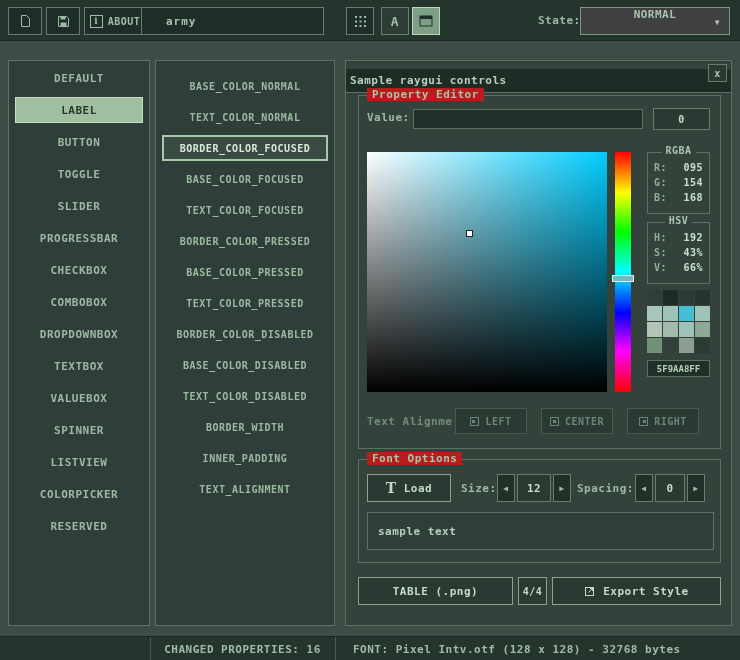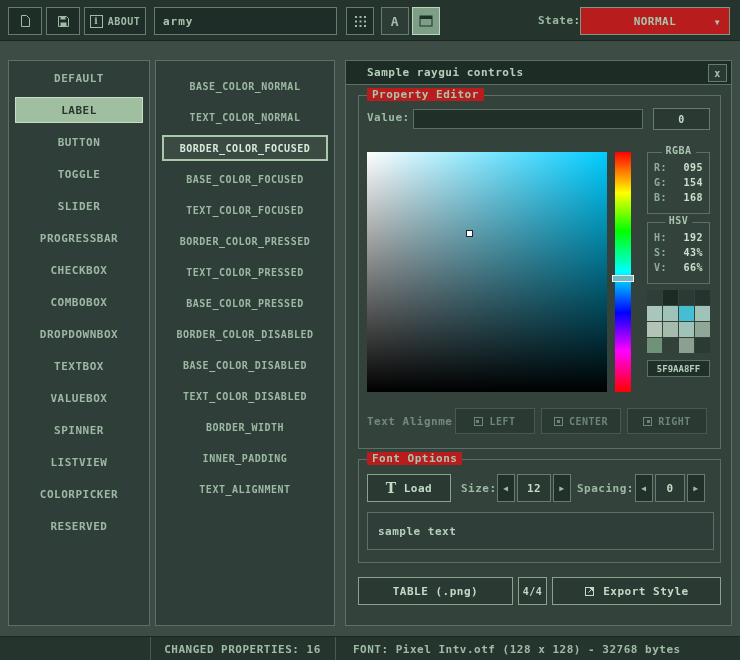--- a/index.html
+++ b/index.html
@@ -6,41 +6,41 @@
   html,body{width:740px;height:660px}
   body{font-family:"DejaVu Sans Mono","Liberation Mono",monospace;font-weight:bold;}
   .app{position:relative;width:740px;height:660px;background:#3d4c45;color:#9cb9a3;font-size:11px;letter-spacing:.5px;overflow:hidden}
 
   
   .toolbar{position:absolute;left:0;top:0;width:740px;height:41px;background:#26342e;border-bottom:1px solid #1a2620}
   .tb-btn{position:absolute;top:7px;height:28px;background:#1f2d28;border:1px solid #667c6e;color:#9fbca6;display:flex;align-items:center;justify-content:center;gap:5px}
   .btn-new{left:8px;width:34px}
   .btn-save{left:46px;width:34px}
   .btn-about{left:84px;width:62px;font-size:10px}
-  .tb-input{position:absolute;left:154px;top:7px;width:183px;height:28px;background:#1f2d28;border:1px solid #667c6e;color:#a9c4ae;font:inherit;letter-spacing:1px;padding:0 8px}
+  .tb-input{position:absolute;left:141px;top:7px;width:183px;height:28px;background:#1f2d28;border:1px solid #667c6e;color:#a9c4ae;font:inherit;letter-spacing:1px;padding:0 24px}
   .btn-grid{left:346px;width:28px}
   .btn-font{left:381px;width:28px;background:#2e3c36;font-size:13px}
   .btn-window{left:412px;width:28px}
   .tb-btn.active{background:#7d9f86;border-color:#b9d6bd;color:#22302a}
   .state-label{position:absolute;left:538px;top:0;height:41px;display:flex;align-items:center;color:#9cb9a3}
-  .state-dropdown{position:absolute;left:580px;top:7px;width:150px;height:28px;background:#b91c1c;border:1px solid #7f9886;color:#a9c4ae;display:flex;align-items:center;justify-content:center}
+  .state-dropdown{position:absolute;left:580px;top:7px;width:150px;height:28px;background:#404040;border:1px solid #7f9886;color:#a9c4ae;display:flex;justify-content:center}
   .dd-arrow{position:absolute;right:9px;font-size:8px;top:10px}
   .info-box{display:inline-flex;width:13px;height:13px;border:1px solid currentColor;align-items:center;justify-content:center;font-size:9px;font-family:"DejaVu Serif",serif}
 
   
   .panel{position:absolute;top:60px;height:566px;background:#2f3e38;border:1px solid #5c7065;display:flex;flex-direction:column;gap:6px;padding:4px 6px}
   .panel-left{left:8px;width:142px}
   .panel-mid{left:155px;width:180px;padding-top:12px;gap:5px;font-size:10px}
   .list-item{flex:0 0 26px;display:flex;align-items:center;justify-content:center;border:1px solid transparent;white-space:nowrap}
   .sel-fill{background:#9fbfa0;border-color:#c6dec6;color:#2a392f}
   .sel-outline{border:2px solid #a8c9aa;background:#3b4b43;color:#d6ead7}
 
   
   .sample-window{position:absolute;left:345px;top:60px;width:387px;height:566px;background:#34423c;border:1px solid #5c7065}
-  .win-titlebar{position:absolute;left:0;top:0;right:0;height:24px;background:#1e2c26;border-bottom:1px solid #5c7065;display:flex;align-items:center;padding:0 21px;color:#b6cfbb}
+  .win-titlebar{position:absolute;left:0;top:8px;right:0;height:24px;background:#1e2c26;border-bottom:1px solid #5c7065;display:flex;align-items:center;padding:0 4px;color:#b6cfbb}
   .close-btn{position:absolute;right:4px;top:3px;width:19px;height:18px;border:1px solid #667c6e;background:#2b3933;color:#a9c4ae;display:flex;align-items:center;justify-content:center;font-size:10px}
 
   .group{position:absolute;border:1px solid #5c7065}
   .group-label{position:absolute;top:-8px;left:8px;background:#b91c1c;padding:0 5px;color:#a9c4ae;font-size:11px;white-space:nowrap}
   .pe-group{left:12px;top:34px;width:363px;height:354px}
   .fo-group{left:12px;top:398px;width:363px;height:104px}
 
   .value-label{position:absolute;left:8px;top:15px;color:#9cb9a3}
   .value-input{position:absolute;left:54px;top:13px;width:230px;height:20px;background:#212f29;border:1px solid #5c7065;color:#c3dcc7;font:inherit;padding:0 6px}
   .value-btn{position:absolute;left:294px;top:12px;width:57px;height:22px;background:#2b3933;border:1px solid #667c6e;color:#c3dcc7;display:flex;align-items:center;justify-content:center;font-size:10px}
@@ -57,21 +57,21 @@
   .mini-rows{padding:9px 6px 0;display:flex;flex-direction:column;gap:4px;font-size:10px}
   .mini-row{display:flex;justify-content:space-between}
   .mini-row .k{color:#8fae97}
   .mini-row .v{color:#c9e1cd}
 
   .style-palette{position:absolute;left:288px;top:194px;width:63px;display:grid;grid-template-columns:repeat(4,15px);gap:1px}
   .pal-cell{width:15px;height:15px}
   .hex-box{position:absolute;left:288px;top:264px;width:63px;height:17px;border:1px solid #5c7065;background:#212f29;display:flex;align-items:center;justify-content:center;font-size:9px;letter-spacing:0;color:#b6cfbb}
 
   .align-label{position:absolute;left:8px;top:312px;height:26px;width:86px;display:flex;align-items:center;color:#73897b;overflow:hidden;white-space:nowrap}
-  .align-btn{position:absolute;top:312px;width:80px;height:26px;background:#2b3933;border:1px solid #49594f;color:#6d8478;display:flex;align-items:center;justify-content:center;gap:6px;font-size:10px}
+  .align-btn{position:absolute;top:312px;width:72px;height:26px;background:#2b3933;border:1px solid #49594f;color:#6d8478;display:flex;align-items:center;justify-content:center;gap:6px;font-size:10px}
   .align-left{left:96px}.align-center{left:182px}.align-right{left:268px}
 
   .load-btn{position:absolute;left:8px;top:14px;width:84px;height:28px;background:#2b3933;border:1px solid #8aa28f;color:#c3dcc7;display:flex;align-items:center;justify-content:center;gap:7px}
   .t-icon{font-size:14px;font-family:"DejaVu Serif",serif}
   .fo-label{position:absolute;top:14px;height:28px;display:flex;align-items:center;color:#9cb9a3}
   .size-label{left:102px}.spacing-label{left:218px}
   .spin-btn{position:absolute;top:14px;width:18px;height:28px;background:#22302a;border:1px solid #667c6e;color:#9cb9a3;display:flex;align-items:center;justify-content:center;font-size:8px}
   .spin-val{position:absolute;top:14px;height:28px;background:#2b3933;border:1px solid #667c6e;color:#c3dcc7;display:flex;align-items:center;justify-content:center}
   .size-dec{left:138px}.size-val{left:158px;width:34px}.size-inc{left:194px}
   .sp-dec{left:276px}.sp-val{left:296px;width:30px}.sp-inc{left:328px}
@@ -169,22 +169,22 @@
     <div class="list-item">RESERVED</div>
   </div>
 
   <div class="panel panel-mid">
     <div class="list-item">BASE_COLOR_NORMAL</div>
     <div class="list-item">TEXT_COLOR_NORMAL</div>
     <div class="list-item sel-outline">BORDER_COLOR_FOCUSED</div>
     <div class="list-item">BASE_COLOR_FOCUSED</div>
     <div class="list-item">TEXT_COLOR_FOCUSED</div>
     <div class="list-item">BORDER_COLOR_PRESSED</div>
+    <div class="list-item">BASE_COLOR_PRESSED</div>
     <div class="list-item">TEXT_COLOR_PRESSED</div>
-    <div class="list-item">BASE_COLOR_PRESSED</div>
     <div class="list-item">BORDER_COLOR_DISABLED</div>
     <div class="list-item">BASE_COLOR_DISABLED</div>
     <div class="list-item">TEXT_COLOR_DISABLED</div>
     <div class="list-item">BORDER_WIDTH</div>
     <div class="list-item">INNER_PADDING</div>
     <div class="list-item">TEXT_ALIGNMENT</div>
   </div>
 
   <div class="sample-window">
     <div class="win-titlebar">

